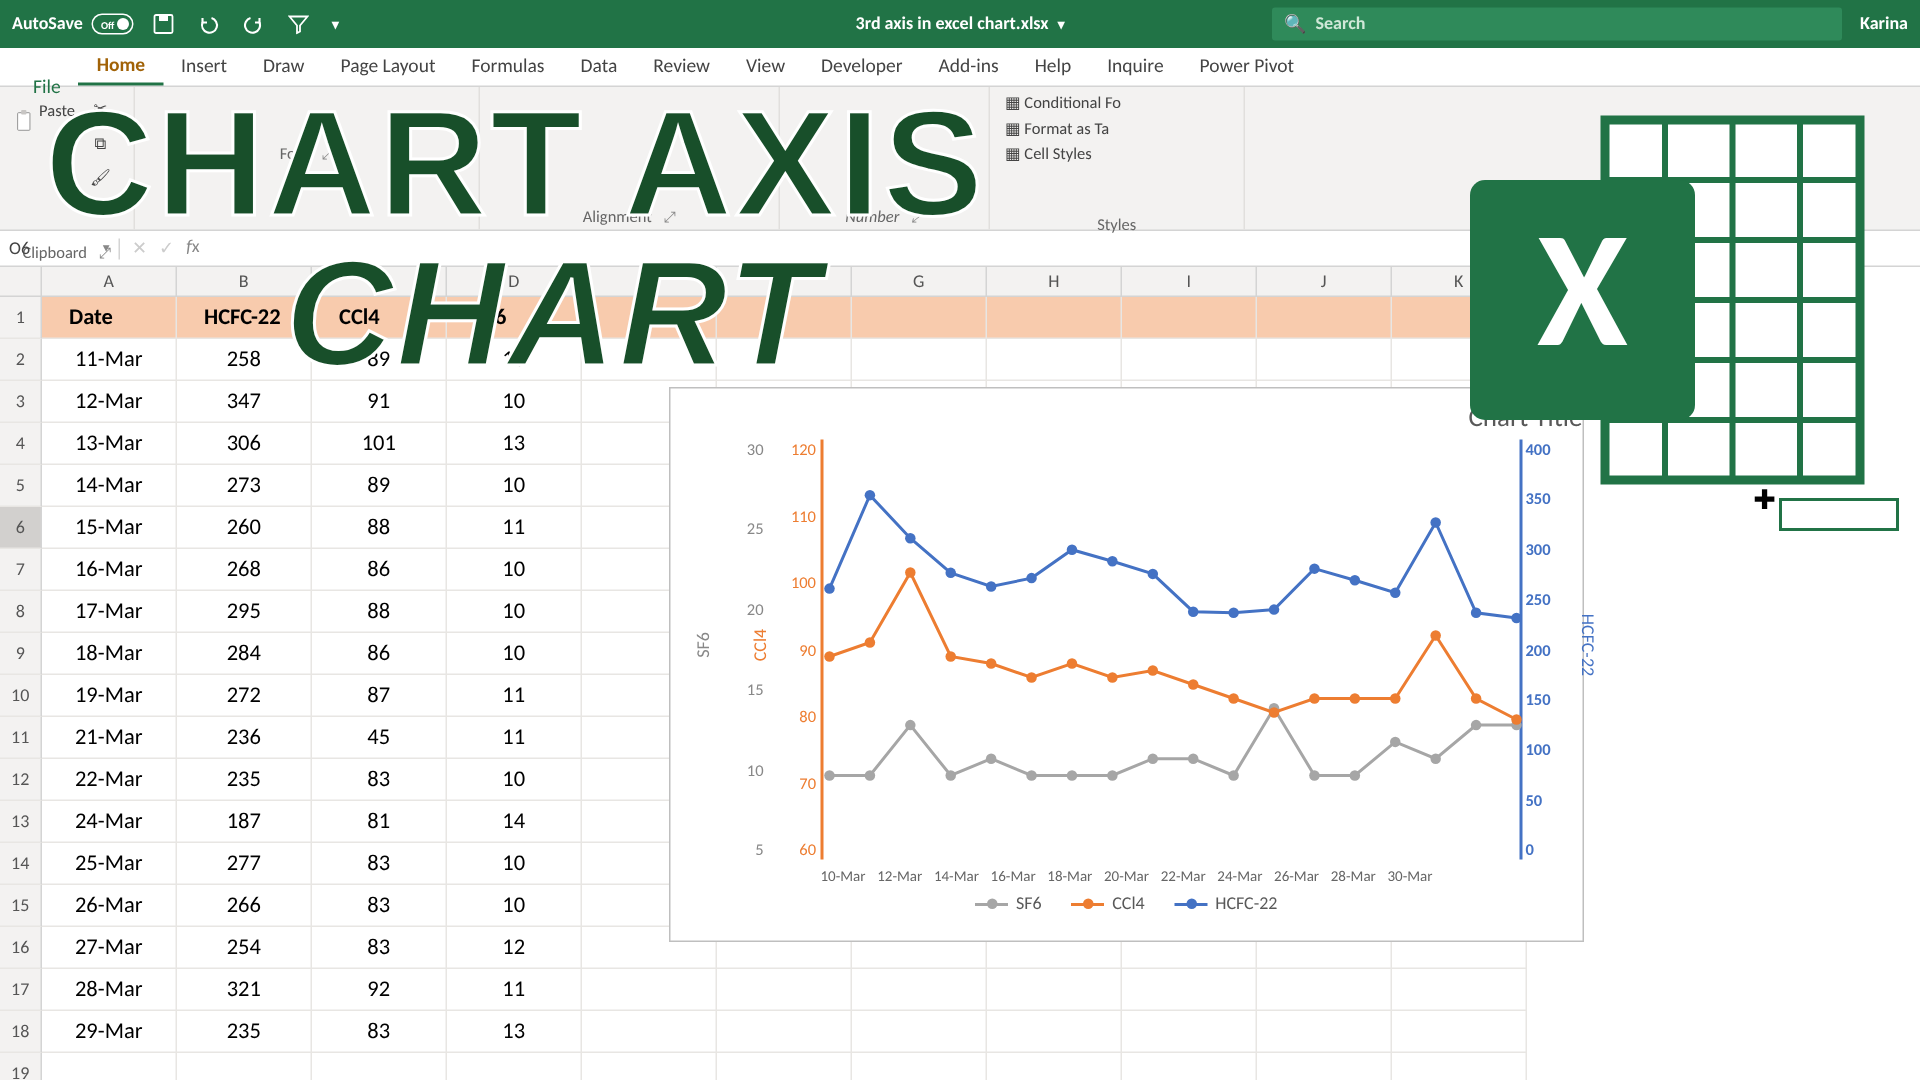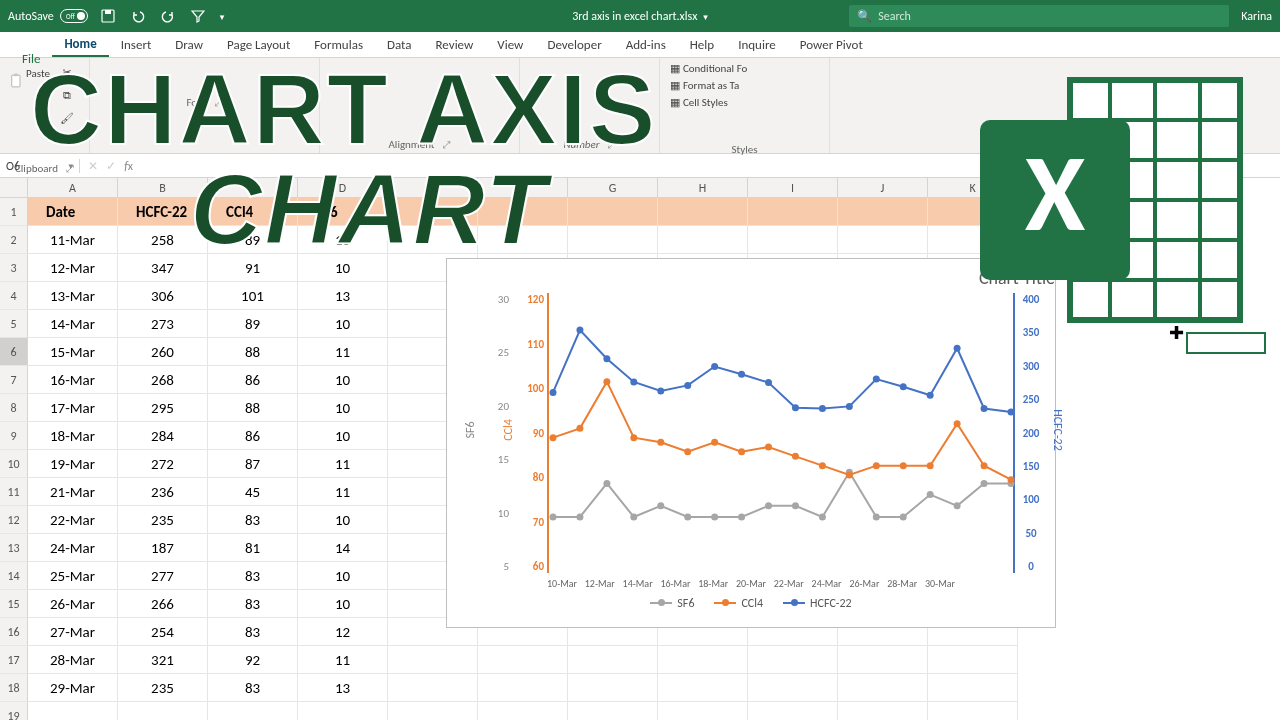--- a/index.html
+++ b/index.html
@@ -1,33 +1,33 @@
 <!DOCTYPE html>
 <html><head>
 <meta charset="utf-8">
 <style>
   * { box-sizing: border-box; margin: 0; padding: 0; font-family: "Segoe UI", Calibri, sans-serif; }
   body { width: 1280px; height: 720px; overflow: hidden; background: #fff; position: relative; }
 
   
-  .titlebar { height: 28px; background: #217346; color: #fff; display: flex; align-items: center; font-size: 12px; padding: 16px 8px; }
+  .titlebar { height: 28px; background: #217346; color: #fff; display: flex; align-items: center; font-size: 12px; padding: 16px 8px; font-weight: bold; }
   .titlebar .autosave { display: flex; align-items: center; gap: 6px; margin-right: 12px; }
   .toggle { width: 28px; height: 14px; border: 1px solid #fff; border-radius: 8px; display: inline-flex; align-items: center; justify-content: flex-end; padding: 0 2px; font-size: 8px; }
   .toggle .knob { width: 8px; height: 8px; border-radius: 50%; background: #fff; }
   .qat { display: flex; gap: 14px; align-items: center; }
   .qat-icon { width: 16px; height: 16px; display: inline-flex; align-items: center; justify-content: center; }
   .filename { position: absolute; left: 50%; transform: translateX(-50%); display: flex; align-items: center; gap: 6px; }
   .searchbox { margin-left: auto; width: 380px; height: 22px; background: #2f8a5a; border-radius: 2px; display: flex; align-items: center; padding: 0 8px; gap: 6px; color: #d0e8d8; }
   .user { margin-left: 12px; }
 
   
   .ribbon-tabs { height: 26px; background: #fff; border-bottom: 1px solid #d4d4d4; display: flex; align-items: center; padding-left: 10px; font-size: 13px; color: #444; gap: 0; }
   .ribbon-tabs .tab { padding: 4px 12px; cursor: pointer; }
   .ribbon-tabs .tab.file { color: #217346; font-weight: 400; margin-top: 28px; }
-  .ribbon-tabs .tab.active { color: #0c4a6e; border-bottom: 2px solid #217346; font-weight: 600; }
+  .ribbon-tabs .tab.active { color: #a16207; border-bottom: 2px solid #217346; font-weight: 600; }
 
   
   .ribbon { height: 96px; background: #f3f2f1; border-bottom: 1px solid #d4d4d4; display: flex; font-size: 11px; color: #444; }
   .group { border-right: 1px solid #e1dfdd; padding: 4px 10px 2px; display: flex; flex-direction: column; justify-content: space-between; }
   .group-label { text-align: center; font-size: 11px; color: #666; padding-top: 2px; display: flex; justify-content: center; gap: 8px; margin-top: 32px; }
   .group-body { flex: 1; display: flex; align-items: center; gap: 6px; }
   .btn-large { width: 40px; height: 56px; display: flex; align-items: flex-start; justify-content: center; gap: 2px; border-radius: 3px; }
   .stack { display: flex; flex-direction: column; gap: 3px; }
   .mini { width: 22px; height: 20px; display: inline-flex; align-items: center; justify-content: center; border-radius: 2px; }
   .launcher { font-size: 10px; color: #888; }
@@ -50,22 +50,22 @@
   .row { display: flex; height: 28px; }
   .cell { width: 90px; border-right: 1px solid #e8e6e3; border-bottom: 1px solid #e8e6e3; font-size: 15px; text-align: center; line-height: 28px; font-family: Calibri, sans-serif; }
   .row.hdr .cell { background: #f8cbad; font-weight: 700; text-align: left; padding-left: 18px; }
 
   
   .chart-obj { position: absolute; left: 446px; top: 80px; width: 610px; height: 370px; background: #fff; border: 1px solid #bfbfbf; }
   .chart-title { text-align: right; font-size: 18px; color: #595959; padding: 8px 0 4px; }
   .plot { position: relative; margin: 0 40px 0 100px; height: 280px; }
   .y-axis { position: absolute; top: 0; bottom: 0; display: flex; flex-direction: column; justify-content: space-between; font-size: 11px; text-align: right; }
   .y-axis.sf6  { left: -62px; width: 24px; color: #888; gap: 16px; }
-  .y-axis.ccl4 { left: -27px; width: 24px; color: #ed7d31; font-weight: 700; gap: 16px; }
-  .y-axis.hcfc { right: -30px; width: 28px; color: #4472c4; font-weight: 600; text-align: center; }
+  .y-axis.ccl4 { left: -27px; width: 24px; color: #ed7d31; font-weight: 400; gap: 16px; }
+  .y-axis.hcfc { right: -30px; width: 28px; color: #4472c4; font-weight: 600; text-align: left; }
   .axis-label { position: absolute; font-size: 12px; color: #888; transform: rotate(-90deg); }
   .axis-label.sf6  { left: -86px; top: 130px; }
   .axis-label.ccl4 { left: -50px; top: 130px; color: #ed7d31; }
   .axis-label.hcfc { right: -64px; top: 130px; color: #4472c4; transform: rotate(90deg); }
   .axis-line { position: absolute; top: 0; bottom: 0; width: 2px; }
   .axis-line.ccl4 { left: 0; background: #ed7d31; }
   .axis-line.hcfc { right: 0; background: #4472c4; }
   .x-ticks { display: flex; justify-content: space-between; font-size: 10px; color: #666; padding: 4px 100px 0 100px; }
   .legend { display: flex; justify-content: center; gap: 20px; font-size: 12px; color: #595959; padding-top: 6px; }
   .leg-item { display: flex; align-items: center; gap: 5px; }

